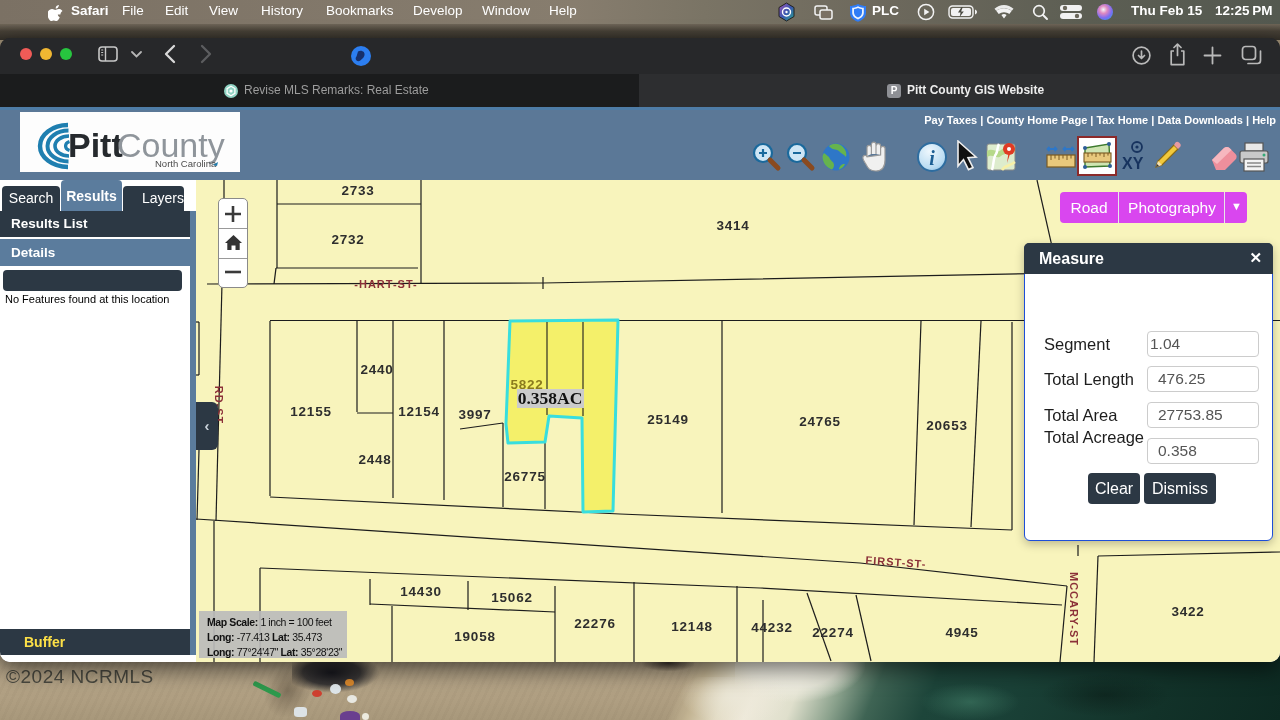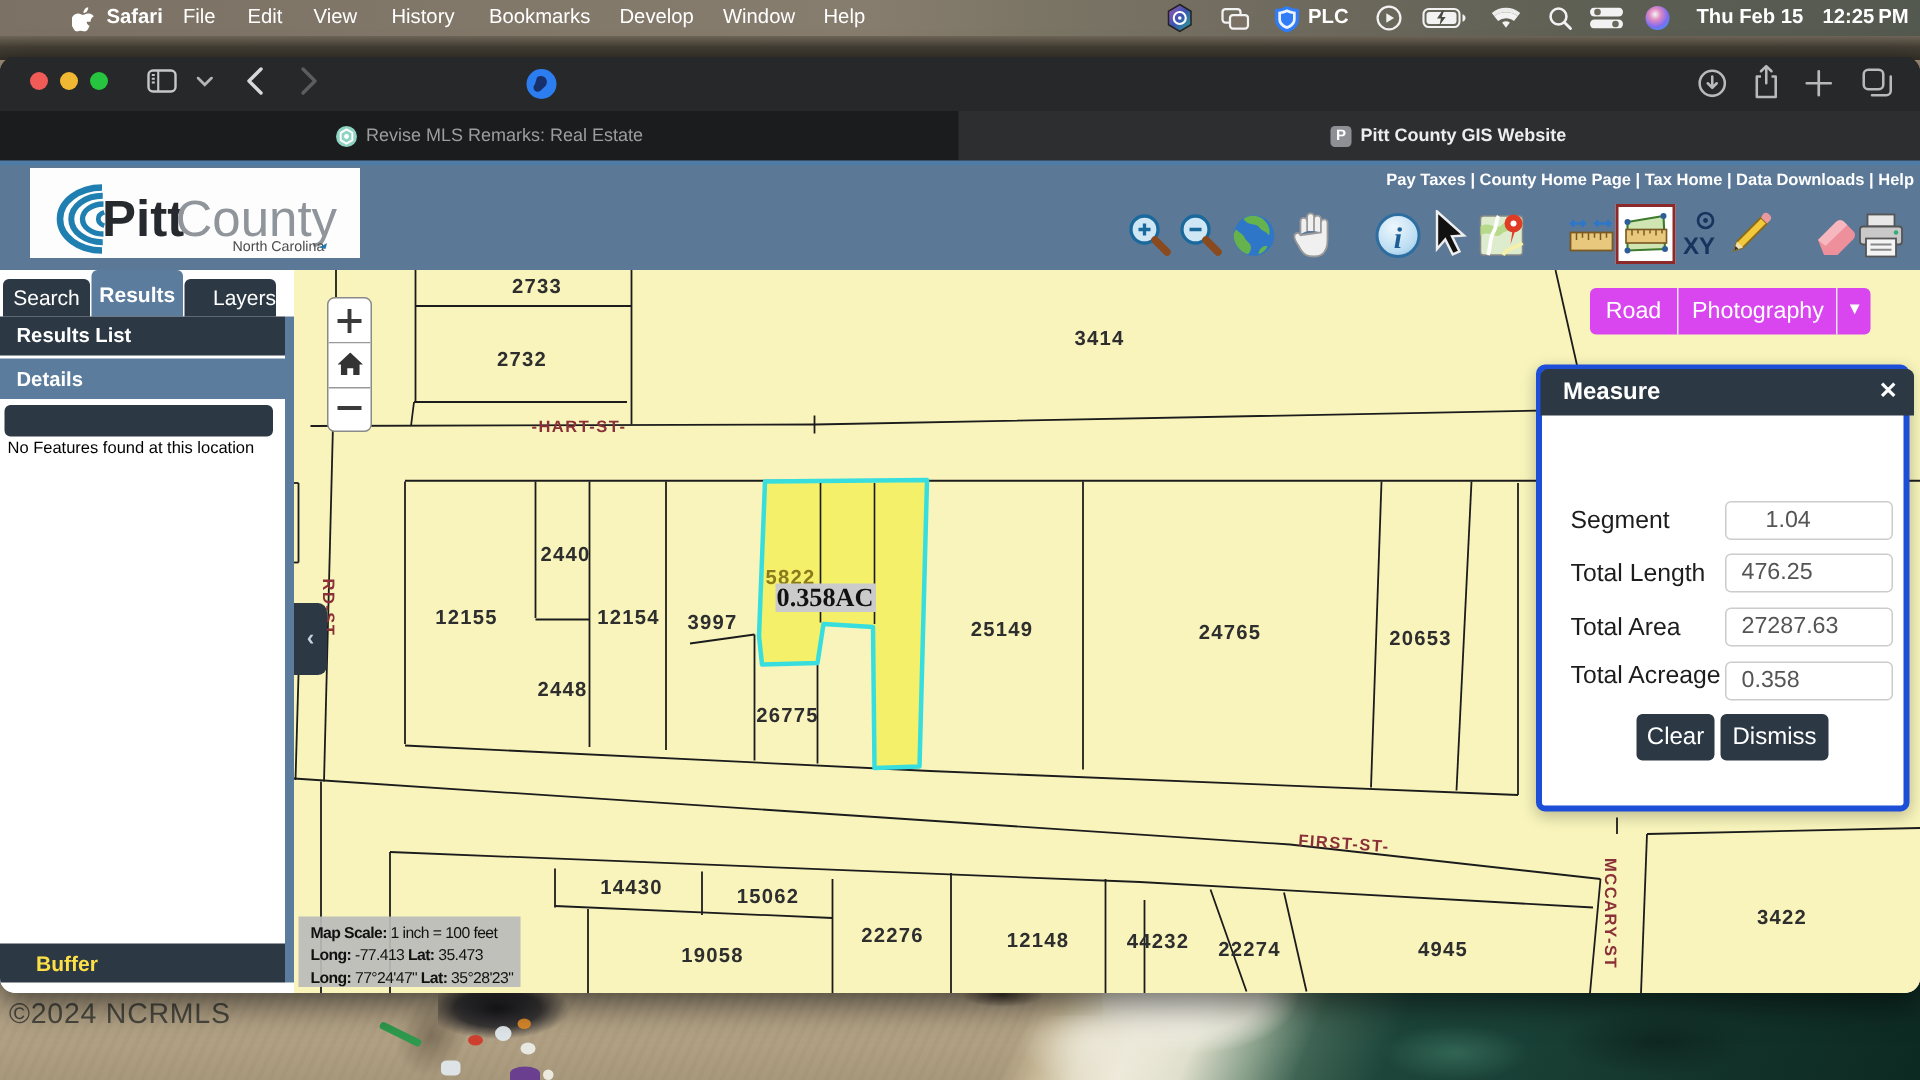--- a/index.html
+++ b/index.html
@@ -398,32 +398,32 @@
           </div>
           
           <div style="position:absolute;left:0;top:222px;width:22px;height:48px;background:#2c3844;border-radius:0 6px 6px 0;color:#c9d2da;font-size:15px;text-align:center;line-height:48px;font-weight:bold">‹</div>
           
           <div style="position:absolute;left:864px;top:12px;width:187px;height:31px;background:#d946ef;border-radius:4px;color:#fff;font-size:15.5px">
             <div style="position:absolute;left:0;top:0;width:59px;text-align:center;line-height:31px;border-right:1px solid #e8e8e8">Road</div>
             <div style="position:absolute;left:60px;top:0;width:105px;text-align:center;line-height:31px;border-right:1px solid #e8e8e8">Photography</div>
             <div style="position:absolute;left:166px;top:0;width:21px;text-align:center;line-height:29px;font-size:11px">▼</div>
           </div>
           
-          <div style="position:absolute;left:828px;top:63px;width:249px;height:298px;background:#fff;border:4px solid #1d4ed8;border-radius:6px;box-shadow:0 3px 10px rgba(0,0,0,0.25)">
+          <div style="position:absolute;left:828px;top:63px;width:249px;height:298px;background:#fff;border:1px solid #1d4ed8;border-radius:6px;box-shadow:0 3px 10px rgba(0,0,0,0.25)">
             <div style="position:absolute;left:-1px;top:-1px;width:249px;height:31px;background:#2c3844;border-radius:5px 5px 0 0;color:#fff">
               <div style="position:absolute;left:15px;top:0;line-height:31px;font-size:16px;font-weight:bold">Measure</div>
               <div style="position:absolute;right:11px;top:0;line-height:29px;font-size:15px;font-weight:bold">✕</div>
             </div>
             <div style="position:absolute;left:19px;top:91px;font-size:16.5px;color:#1d1d1d">Segment</div>
-            <div style="position:absolute;left:122px;top:87px;width:112px;height:26px;border:1px solid #ccc;border-radius:4px;font-size:15.5px;color:#555;line-height:24px;padding-left:26px">1.04</div>
+            <div style="position:absolute;left:122px;top:87px;width:112px;height:26px;border:1px solid #ccc;border-radius:4px;font-size:15.5px;color:#555;line-height:24px;padding-left:2px">1.04</div>
             <div style="position:absolute;left:19px;top:126px;font-size:16.5px;color:#1d1d1d">Total Length</div>
             <div style="position:absolute;left:122px;top:122px;width:112px;height:26px;border:1px solid #ccc;border-radius:4px;font-size:15.5px;color:#555;line-height:24px;padding-left:10px">476.25</div>
             <div style="position:absolute;left:19px;top:162px;font-size:16.5px;color:#1d1d1d">Total Area</div>
-            <div style="position:absolute;left:122px;top:158px;width:112px;height:26px;border:1px solid #ccc;border-radius:4px;font-size:15.5px;color:#555;line-height:24px;padding-left:10px">27287.63</div>
-            <div style="position:absolute;left:19px;top:194px;font-size:16.5px;color:#1d1d1d">Total Acreage</div>
+            <div style="position:absolute;left:122px;top:158px;width:112px;height:26px;border:1px solid #ccc;border-radius:4px;font-size:15.5px;color:#555;line-height:24px;padding-left:10px">27753.85</div>
+            <div style="position:absolute;left:19px;top:184px;font-size:16.5px;color:#1d1d1d">Total Acreage</div>
             <div style="position:absolute;left:122px;top:194px;width:112px;height:26px;border:1px solid #ccc;border-radius:4px;font-size:15.5px;color:#555;line-height:24px;padding-left:10px">0.358</div>
             <div style="position:absolute;left:63px;top:229px;width:52px;height:31px;background:#2c3844;border-radius:4px;color:#fff;font-size:16px;text-align:center;line-height:31px">Clear</div>
             <div style="position:absolute;left:119px;top:229px;width:72px;height:31px;background:#2c3844;border-radius:4px;color:#fff;font-size:16px;text-align:center;line-height:31px">Dismiss</div>
           </div>
           
           <div style="position:absolute;left:3px;top:431px;width:148px;height:47px;background:rgba(187,187,187,0.92);font-size:10.5px;letter-spacing:-0.4px;color:#111;padding:4px 0 0 8px;line-height:15px;white-space:nowrap">
             <div><b>Map Scale:</b> 1 inch = 100 feet</div>
             <div><b>Long:</b> -77.413 <b>Lat:</b> 35.473</div>
             <div><b>Long:</b> 77°24'47" <b>Lat:</b> 35°28'23"</div>
           </div>

